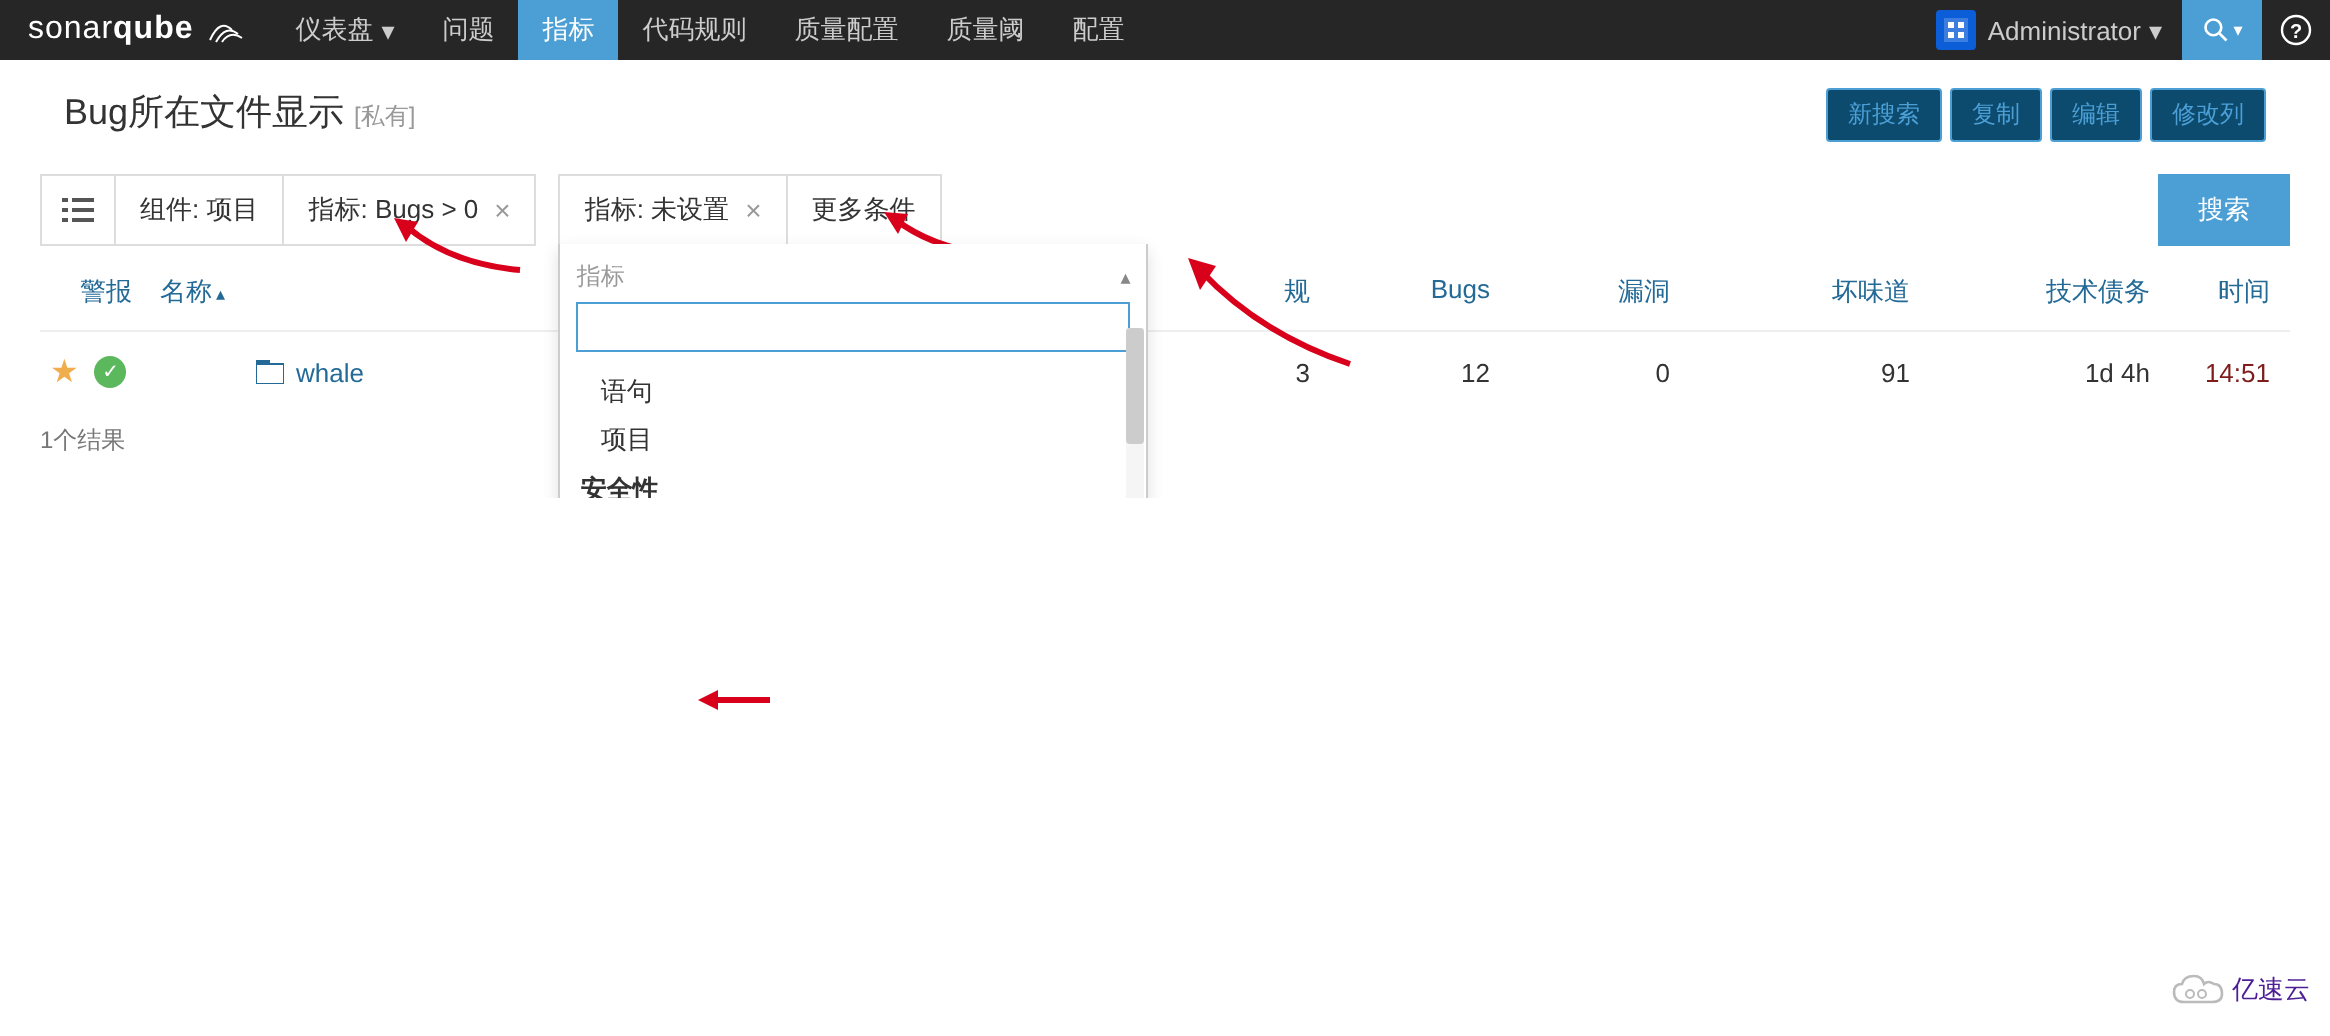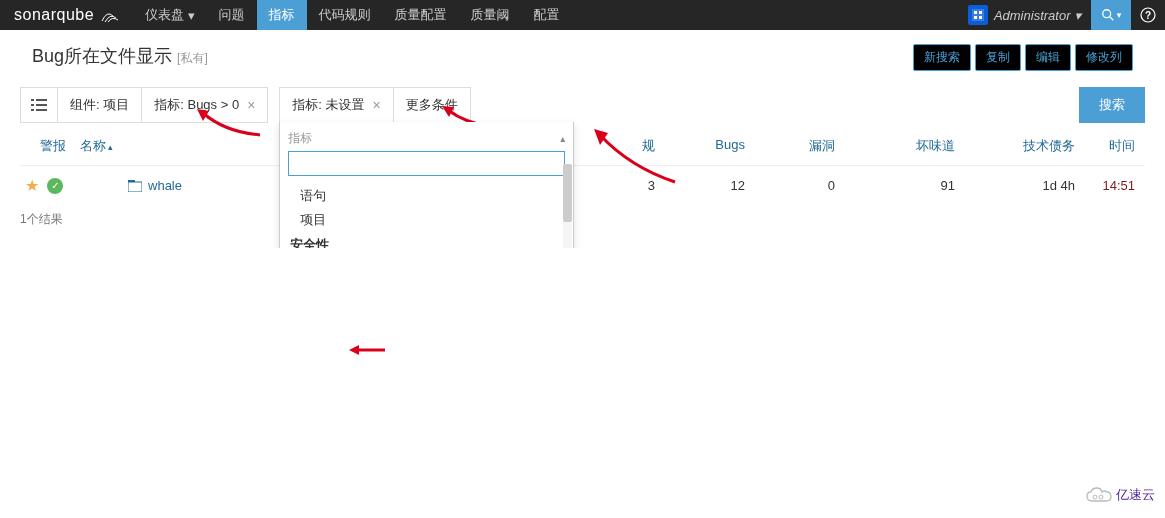--- a/index.html
+++ b/index.html
@@ -1,36 +1,36 @@
 <!DOCTYPE html>
 <html><head>
   <meta charset="utf-8">
   <style>
     * { box-sizing: border-box; margin: 0; padding: 0; }
     body { font-family: "Helvetica Neue", Arial, sans-serif; font-size: 13px; color: #333; background: #fff; width: 1165px; }
     
     .topbar { background: #262626; height: 30px; display: flex; align-items: center; position: relative; }
     .logo { color: #fff; font-size: 16px; padding: 0 14px; font-weight: 300; letter-spacing: 0.5px; }
-    .logo .q { font-weight: 400; margin-top: 41px; }
+    .logo .q { font-weight: 700; margin-top: 41px; }
     .logo-wave { display: inline-block; margin-left: 2px; vertical-align: middle; }
     .nav { display: flex; height: 100%; }
     .nav-item { color: #ccc; padding: 15px 12px; display: flex; align-items: center; cursor: pointer; font-size: 13px; justify-content: space-between; }
     .nav-item.active { background: #4b9fd5; color: #fff; }
     .topbar-right { position: absolute; right: 0; top: 0; height: 30px; display: flex; align-items: center; }
-    .user-box { display: flex; align-items: center; color: #ccc; padding: 0 10px; cursor: pointer; font-style: italic; }
+    .user-box { display: flex; align-items: center; color: #ccc; padding: 0 10px; cursor: pointer; }
     .user-avatar { width: 20px; height: 20px; background: #0b5ed7; margin-right: 6px; border-radius: 2px; display: flex; align-items: center; justify-content: center; }
     .search-btn { background: #4b9fd5; width: 40px; height: 30px; display: flex; align-items: center; justify-content: center; cursor: pointer; }
     .help-btn { width: 34px; height: 30px; display: flex; align-items: center; justify-content: center; cursor: pointer; color: #fff; }
     .caret { margin-left: 4px; }
 
     .page-header { padding: 14px 32px 10px; display: flex; justify-content: space-between; align-items: flex-start; }
     .page-title { font-size: 18px; font-weight: 400; color: #333; }
     .page-title .badge { font-size: 12px; color: #999; font-weight: 400; }
     .header-actions { display: flex; gap: 4px; }
-    .btn-outline { border: 1px solid #4b9fd5; color: #4b9fd5; background: #000000; padding: 4px 10px; font-size: 12px; cursor: pointer; border-radius: 2px; }
+    .btn-outline { border: 1px solid #4b9fd5; color: #4b9fd5; background: #0c4a6e; padding: 4px 10px; font-size: 12px; cursor: pointer; border-radius: 2px; }
 
     .filter-bar { padding: 0 20px; display: flex; align-items: stretch; gap: 0; position: relative; }
     .filter-item { border: 1px solid #ddd; background: #fff; padding: 8px 12px; display: flex; align-items: center; font-size: 13px; color: #333; cursor: pointer; margin-right: -1px; position: relative; }
     .filter-item.icon-only { padding: 8px 10px; }
     .filter-item.active-open { z-index: 15; margin-left: 12px; }
     .close-x { margin-left: 8px; color: #999; cursor: pointer; font-size: 14px; }
     .filter-spacer { flex: 1; }
     .search-main-btn { background: #4b9fd5; color: #fff; border: none; padding: 0 20px; font-size: 13px; cursor: pointer; }
 
     .dropdown { position: absolute; top: 100%; left: -1px; width: 295px; background: #fff; border: 1px solid #ccc; border-top: none; box-shadow: 0 3px 8px rgba(0,0,0,0.12); z-index: 10; }

